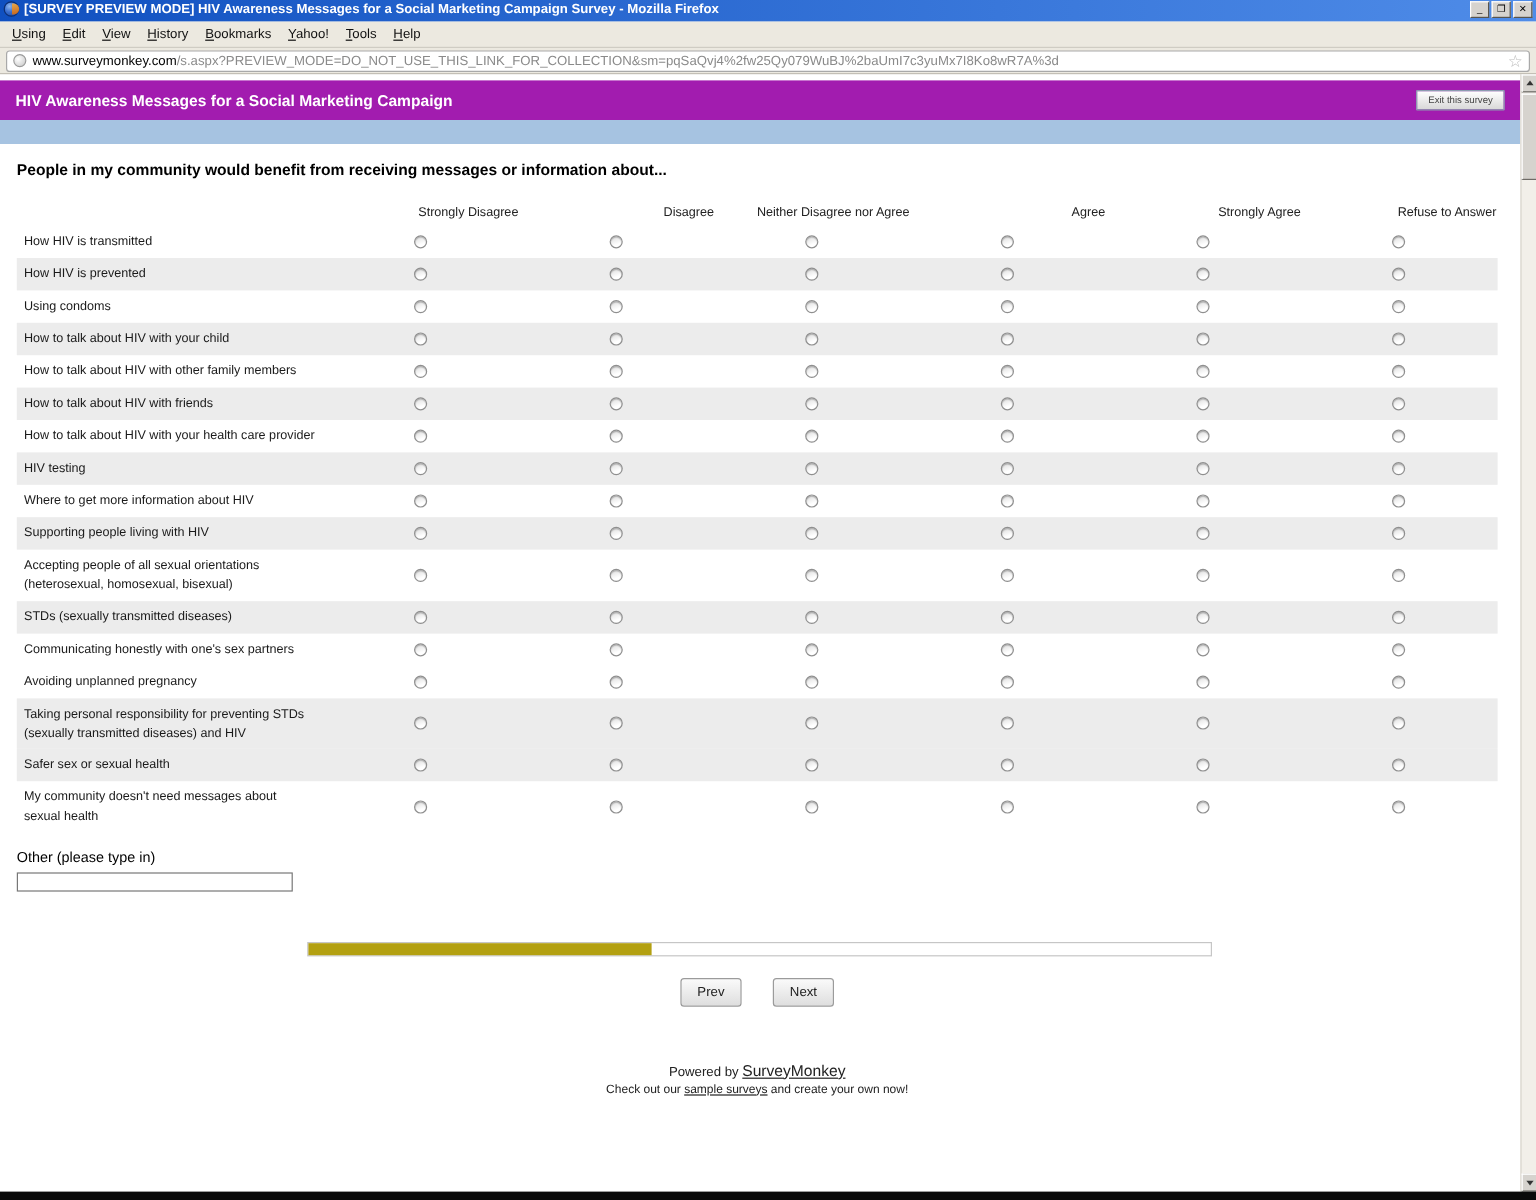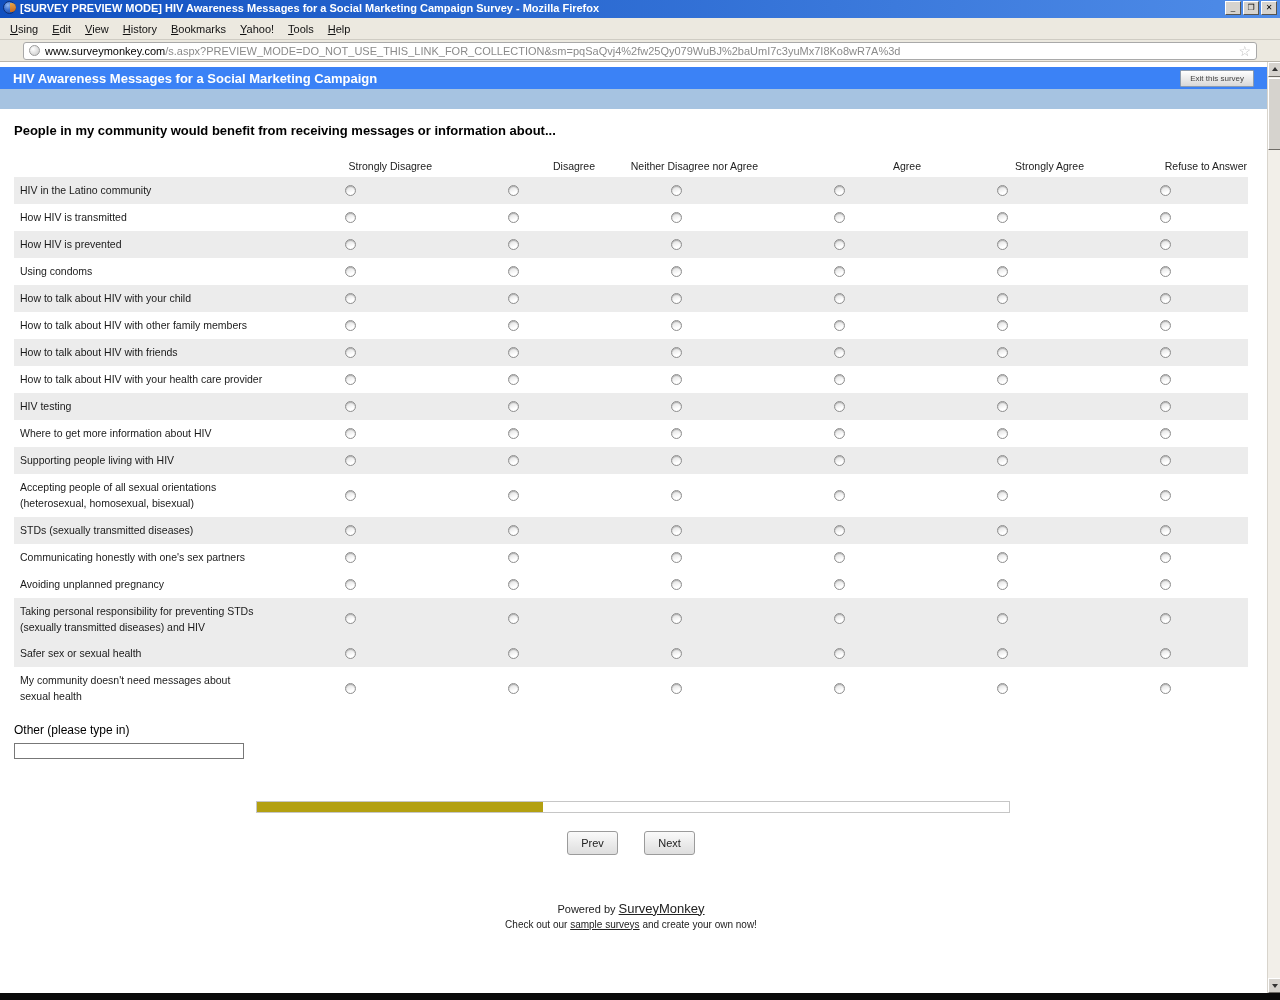--- a/index.html
+++ b/index.html
@@ -11,31 +11,31 @@
   .ff-icon { width: 13px; height: 13px; border-radius: 50%; background: radial-gradient(circle at 35% 30%, #8fb7ee 0%, #3a6fd0 45%, #173f95 100%); border: 1px solid #0d2f73; margin: 0 4px 0 1px; position: relative; flex: none; }
   .ff-icon::after { content: ""; position: absolute; right: -1px; top: 1px; width: 6px; height: 9px; border-radius: 0 6px 6px 0; background: linear-gradient(#f7a938, #d96c12); opacity: .9; }
   .win-title { flex: 1; color: #fff; font-size: 11px; font-weight: bold; white-space: nowrap; overflow: hidden; padding-top: 1px; }
   .win-controls { display: flex; gap: 2px; padding-right: 1px; }
   .win-btn { width: 16px; height: 14px; background: #d6d3ce; border: 1px solid; border-color: #ffffff #58554e #58554e #ffffff; font-size: 8px; line-height: 11px; text-align: center; color: #000; cursor: pointer; }
 
   .menubar { height: 22px; background: #ece9e0; border-bottom: 1px solid #cfccc3; display: flex; align-items: center; padding-left: 3px; }
   .menu-item { display: inline-block; font-size: 11px; padding: 3px 7px; color: #111; cursor: default; }
   .menu-item::first-letter { text-decoration: underline; }
 
-  .addressbar { height: 22px; background: #ece9e0; border-bottom: 1px solid #b9b5ab; display: flex; align-items: center; padding: 0 23px; }
+  .addressbar { height: 22px; background: #ece9e0; border-bottom: 1px solid #b9b5ab; display: flex; align-items: center; padding: 0 5px; }
   .url-box { flex: 1; height: 18px; background: #fff; border: 1px solid #a9a9a9; border-radius: 3px; display: flex; align-items: center; padding: 0 5px; overflow: hidden; }
   .site-icon { width: 11px; height: 11px; border-radius: 50%; background: radial-gradient(circle at 35% 35%, #ffffff, #c6c6c6); border: 1px solid #9a9a9a; margin-right: 5px; flex: none; }
   .url-text { font-size: 11px; white-space: nowrap; overflow: hidden; flex: 1; }
   .url-domain { color: #000; }
   .url-rest { color: #8a8a8a; }
   .star-icon { color: #bdbdbd; font-size: 14px; line-height: 14px; margin-left: 6px; flex: none; cursor: pointer; }
 
   
   .viewport { position: absolute; top: 62px; left: 0; right: 13px; bottom: 7px; background: #fff; overflow: hidden; }
-  .survey-header { margin-top: 5px; height: 22px; background: #3b82f6; display: flex; align-items: center; padding: 0 13px; }
+  .survey-header { margin-top: 5px; height: 33px; background: #a21caf; display: flex; align-items: center; padding: 0 13px; }
   .survey-title { flex: 1; color: #fff; font-weight: bold; font-size: 13px; }
   .exit-btn { background: linear-gradient(#ffffff, #d8d8d8); border: 1px solid #8c9cb0; font-size: 8px; color: #444; padding: 3px 9px; border-radius: 1px; cursor: pointer; font-family: "Liberation Sans", sans-serif; }
   .blue-band { height: 20px; background: #a6c3e1; }
 
   .content { padding: 14px; }
   .question { font-size: 13px; font-weight: bold; color: #000; margin-bottom: 22px; }
 
   .matrix { width: 1234px; }
   .matrix-header { display: flex; align-items: flex-end; padding-bottom: 5px; }
   .hdr-spacer { width: 255px; flex: none; }
@@ -117,41 +117,20 @@
       <div class="matrix-header" id="matrix-header">
         <div class="hdr-spacer"></div>
       <div class="header-col">Strongly Disagree</div>
           <div class="header-col">Disagree</div>
           <div class="header-col">Neither Disagree nor Agree</div>
           <div class="header-col">Agree</div>
           <div class="header-col">Strongly Agree</div>
           <div class="header-col">Refuse to Answer</div>
         </div>
       <div id="matrix-body">
-          <div class="matrix-row odd">
-            <div class="row-label">HIV in the Latino community</div>
-            <div class="radio-cell">
-              <span class="radio"></span>
-            </div>
-            <div class="radio-cell">
-              <span class="radio"></span>
-            </div>
-            <div class="radio-cell">
-              <span class="radio"></span>
-            </div>
-            <div class="radio-cell">
-              <span class="radio"></span>
-            </div>
-            <div class="radio-cell">
-              <span class="radio"></span>
-            </div>
-            <div class="radio-cell">
-              <span class="radio"></span>
-            </div>
-          </div>
           <div class="matrix-row">
             <div class="row-label">How HIV is transmitted</div>
             <div class="radio-cell">
               <span class="radio"></span>
             </div>
             <div class="radio-cell">
               <span class="radio"></span>
             </div>
             <div class="radio-cell">
               <span class="radio"></span>

